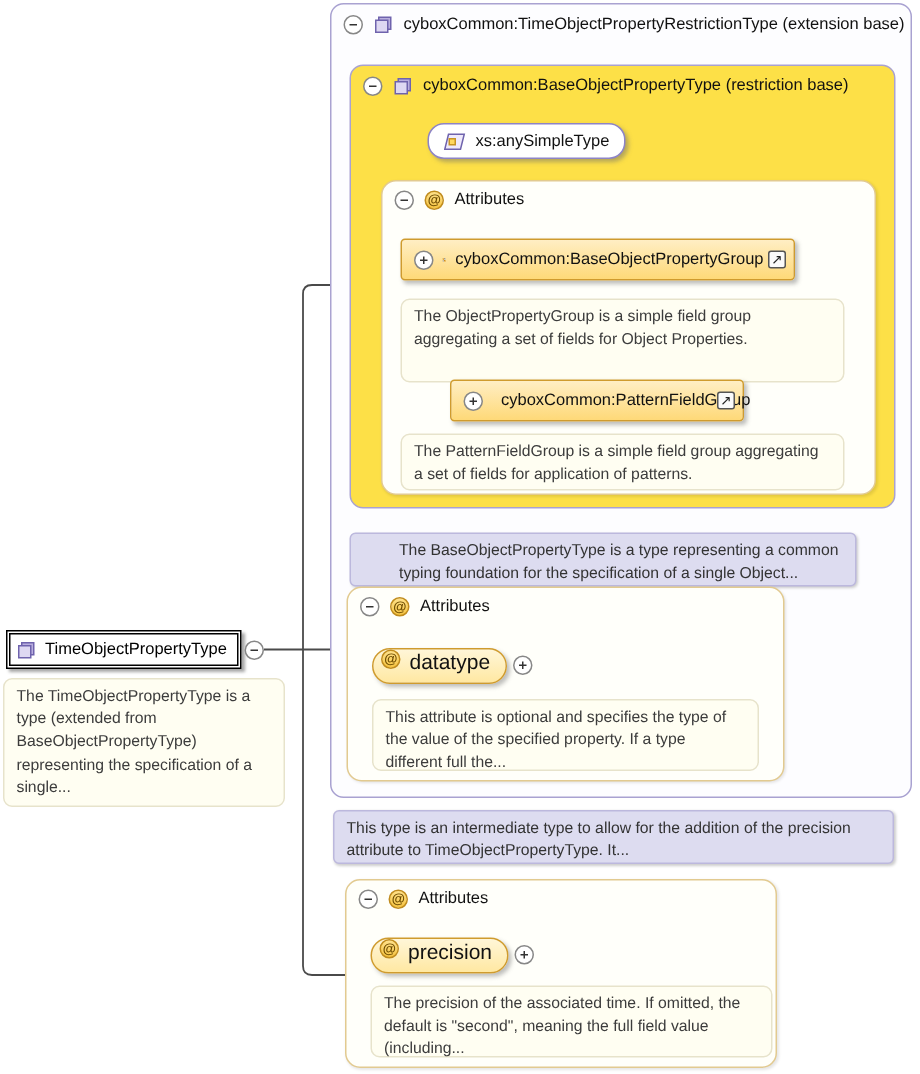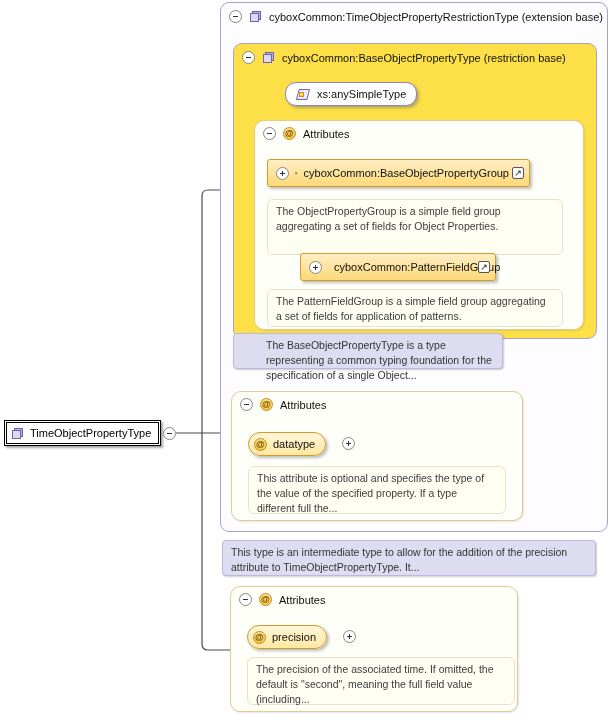--- a/index.html
+++ b/index.html
@@ -1,35 +1,35 @@
 <!DOCTYPE html>
 <html><head>
 <meta charset="utf-8">
 <style>
   * { margin:0; padding:0; box-sizing:border-box; }
   body { background:#fff; font-family:"Liberation Sans", sans-serif; }
   .canvas { position:relative; width:613px; height:716px; background:#fff; overflow:hidden; }
   .connectors { position:absolute; left:0; top:0; }
 
   .container { position:absolute; border:1px solid #a9a2d1; border-radius:9px; background:#fdfdff; }
-  .hdr { position:absolute; left:8px; top:7px; display:flex; align-items:center; gap:7px; }
+  .hdr { position:absolute; left:8px; top:7px; display:flex; gap:7px; }
   .title { font-size:11px; color:#111; white-space:nowrap; }
 
   .toggle { width:13px; height:13px; border:1px solid #878787; border-radius:50%; background:#fff; position:relative; flex:none; display:inline-block; }
   .toggle::before { content:""; position:absolute; left:3px; right:3px; top:5px; height:1px; background:#333; }
   .toggle.plus::after { content:""; position:absolute; top:3px; bottom:3px; left:5px; width:1px; background:#333; }
   .toggle.abs { position:absolute; }
 
   .at-icon { width:13px; height:13px; border-radius:50%; background:linear-gradient(#ffe18a,#f6c441); border:1px solid #c08c1e; color:#6b4a00; font-size:9px; font-weight:bold; display:inline-flex; align-items:center; justify-content:center; line-height:1; flex:none; }
   .at-icon::before { content:"@"; }
 
   .attr-section { position:absolute; border:1px solid #e2ca90; border-radius:10px; background:#fffffa; box-shadow:1px 1px 2px rgba(0,0,0,0.10); }
 
   .group-pill { position:absolute; display:flex; align-items:center; gap:6px; padding:0 20px 0 8px; height:28px; border:1px solid #cf9b2e; border-radius:3px; background:linear-gradient(#ffeec4,#fed978); box-shadow:2px 2px 3px rgba(110,110,110,0.45); font-size:11px; color:#111; }
-  .attr-pill { position:absolute; display:flex; align-items:center; gap:6px; padding:0 10px 0 5px; height:24px; border:1px solid #cf9b2e; border-radius:12px; background:linear-gradient(#fff6d8,#ffe8a2); box-shadow:2px 2px 3px rgba(110,110,110,0.45); font-size:11px; color:#111; }
+  .attr-pill { position:absolute; display:flex; align-items:flex-start; gap:6px; padding:0 10px 0 5px; height:24px; border:1px solid #cf9b2e; border-radius:12px; background:linear-gradient(#fff6d8,#ffe8a2); box-shadow:2px 2px 3px rgba(110,110,110,0.45); font-size:14px; color:#111; }
 
   .jump { position:absolute; right:5px; top:50%; transform:translateY(-50%); width:12px; height:12px; border:1px solid #555; background:#fafafa; border-radius:2px; display:flex; align-items:center; justify-content:center; font-size:9px; color:#222; line-height:1; }
   .jump::before { content:"\2197"; }
 
   .desc { position:absolute; border:1px solid #e7e3cb; border-radius:6px; background:#fffef2; padding:4px 8px; font-size:10.5px; color:#3c3c3c; line-height:1.45; }
   .note-purple { position:absolute; border:1px solid #bcb8dd; border-radius:4px; background:#dddcf0; padding:4px 8px; font-size:10.5px; color:#333; line-height:1.45; box-shadow:1px 1px 2px rgba(0,0,0,0.2); }
 
   .badge { position:absolute; display:flex; align-items:center; gap:6px; height:24px; padding:0 10px; background:#fff; border:1px solid #8d84c6; border-radius:11px; box-shadow:2px 2px 3px rgba(110,110,110,0.5); font-size:11px; color:#111; }
 
   .element-box { position:absolute; left:4px; top:420px; width:157px; height:26px; background:#fff; border:1px solid #000; box-shadow:2px 2px 2px rgba(0,0,0,0.35); display:flex; align-items:center; gap:6px; padding:0 6px; font-size:11px; color:#000; }
@@ -100,21 +100,21 @@
             <rect x="1" y="7" width="4" height="4" fill="#cfcfcf" stroke="#8f8f8f" stroke-width="0.8"></rect>
             <rect x="7" y="7" width="4" height="4" fill="#f2a93b" stroke="#b97f13" stroke-width="0.8"></rect>
           </svg>
           <span>cyboxCommon:PatternFieldGroup</span>
           <span class="jump"></span>
         </div>
         <div class="desc" style="left:12px; top:168px; width:296px; height:38px;">The PatternFieldGroup is a simple field group aggregating a set of fields for application of patterns.</div>
       </div>
     </div>
 
-    <div class="note-purple" style="left:12px; top:330px; width:270px; height:36px;padding-left:32px;">The BaseObjectPropertyType is a type representing a common typing foundation for the specification of a single Object...</div>
+    <div class="note-purple" style="left:12px; top:352px; width:338px; height:36px;padding-left:32px;">The BaseObjectPropertyType is a type representing a common typing foundation for the specification of a single Object...</div>
 
     <div class="attr-section" style="left:10px; top:388px; width:292px; height:130px;">
       <div class="hdr" style="top:6px;">
         <span class="toggle"></span>
         <span class="at-icon"></span>
         <span class="title">Attributes</span>
       </div>
       <div class="attr-pill" style="left:16px; top:40px;">
         <span class="at-icon"></span>
         <span>datatype</span>
@@ -142,14 +142,15 @@
 
   <div class="element-box">
     <svg width="13" height="13" viewBox="0 0 13 13">
       <rect x="3.5" y="1.5" width="8" height="8" fill="#b9aede" stroke="#6f63ad"></rect>
       <rect x="1.5" y="3.5" width="8" height="8" fill="#ded8f2" stroke="#6f63ad"></rect>
     </svg>
     <span>TimeObjectPropertyType</span>
   </div>
   <span class="toggle abs" style="left:163px; top:427px;"></span>
 
+  <div class="desc" style="left:2px; top:452px; width:188px; height:86px;">The TimeObjectPropertyType is a type (extended from BaseObjectPropertyType) representing the specification of a single...</div>
 
 </div>
 
 </body></html>

